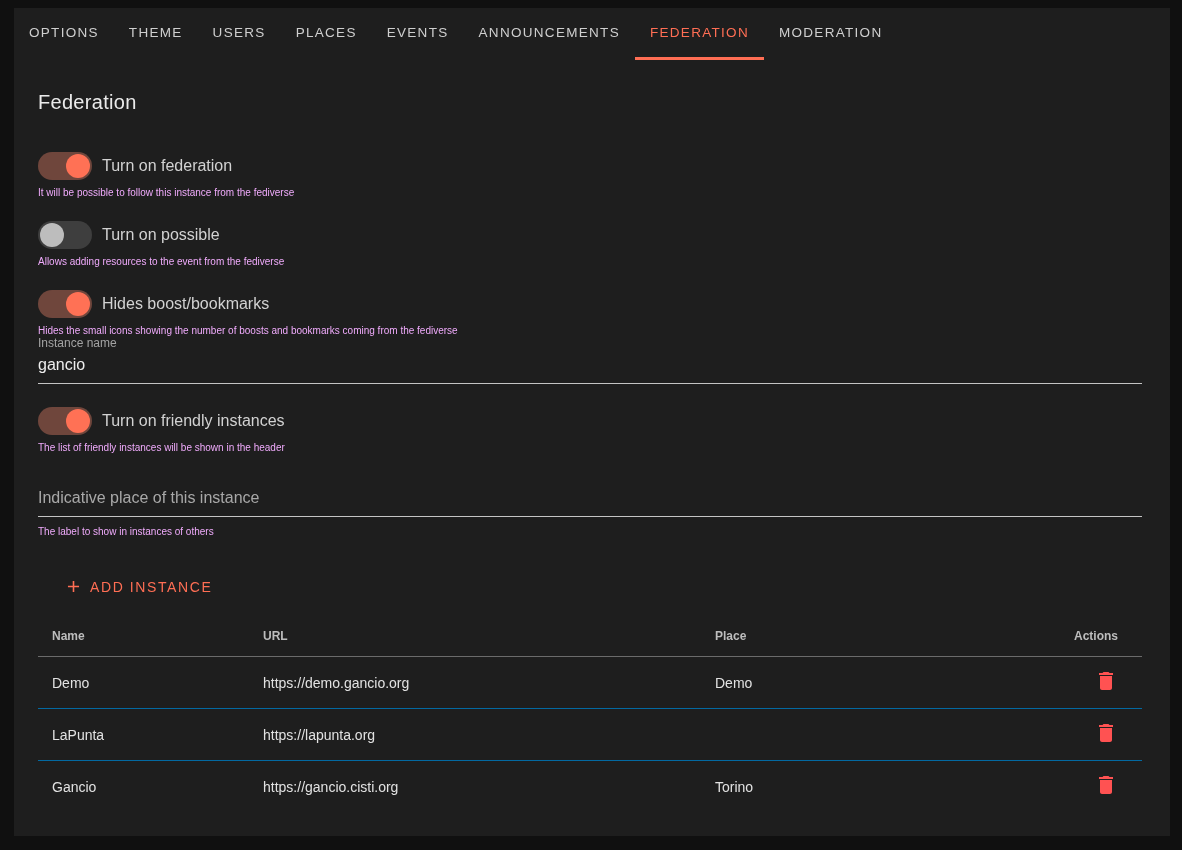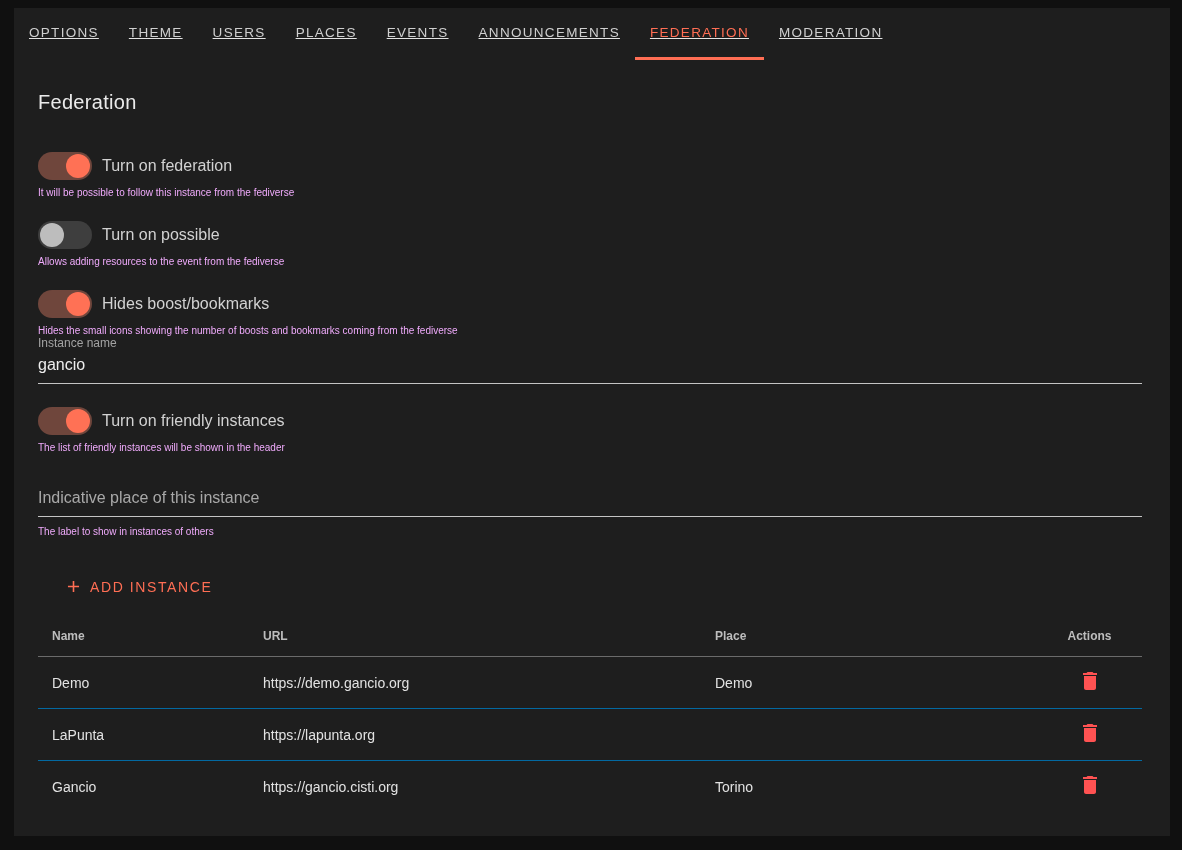--- a/index.html
+++ b/index.html
@@ -7,21 +7,21 @@
   body {
     background:#101010;
     font-family:"Liberation Sans", sans-serif;
     color:#e4e4e4;
   }
   .card {
     position:absolute; left:14px; top:8px; width:1156px; height:828px;
     background:#1e1e1e;
   }
   
-  .tabs { display:flex; height:52px; align-items:stretch;text-decoration:underline; }
+  .tabs { display:flex; height:52px; align-items:stretch; }
   .tab {
     display:flex; align-items:center; padding:0 15px;
     font-size:13.5px; letter-spacing:1.3px; color:#cfcfcf;
     border-bottom:3px solid transparent; cursor:pointer; white-space:nowrap;
   }
   .tab.active { color:var(--accent); border-bottom-color:var(--accent); }
   
   .content { padding:0 28px 0 24px; }
   h1.page-title { font-size:20px; font-weight:400; color:#ebebeb; margin-top:31px; letter-spacing:.3px; }
   .setting { margin-top:23px; }
@@ -56,21 +56,21 @@
     color:var(--accent); font-size:14px; font-weight:500; letter-spacing:1.6px;
     font-family:"Liberation Sans", sans-serif; padding:6px 8px;
   }
   .add-btn svg { width:19px; height:19px; fill:var(--accent); }
   
   table { width:100%; border-collapse:collapse; margin-top:14px; }
   th {
     text-align:left; font-size:12px; font-weight:700; color:#bdbdbd;
     padding:13px 14px 13px 14px; border-bottom:1px solid #6b6b6b; white-space:nowrap;
   }
-  th.actions, td.actions { text-align:center; padding-right:24px; }
+  th.actions, td.actions { text-align:right; padding-right:24px; }
   td {
     font-size:14px; color:#e2e2e2; padding:12px 14px; height:48px;
     border-bottom:1px solid #0369a1;
   }
   tr:last-child td { border-bottom:none; }
   .col-name { width:211px; } .col-url { width:452px; } .col-place { width:346px; }
   .trash-btn { background:transparent; border:none; cursor:pointer; padding:0; line-height:0; }
   .trash-btn svg { width:24px; height:24px; fill:var(--error); }
 </style>
 </head>

